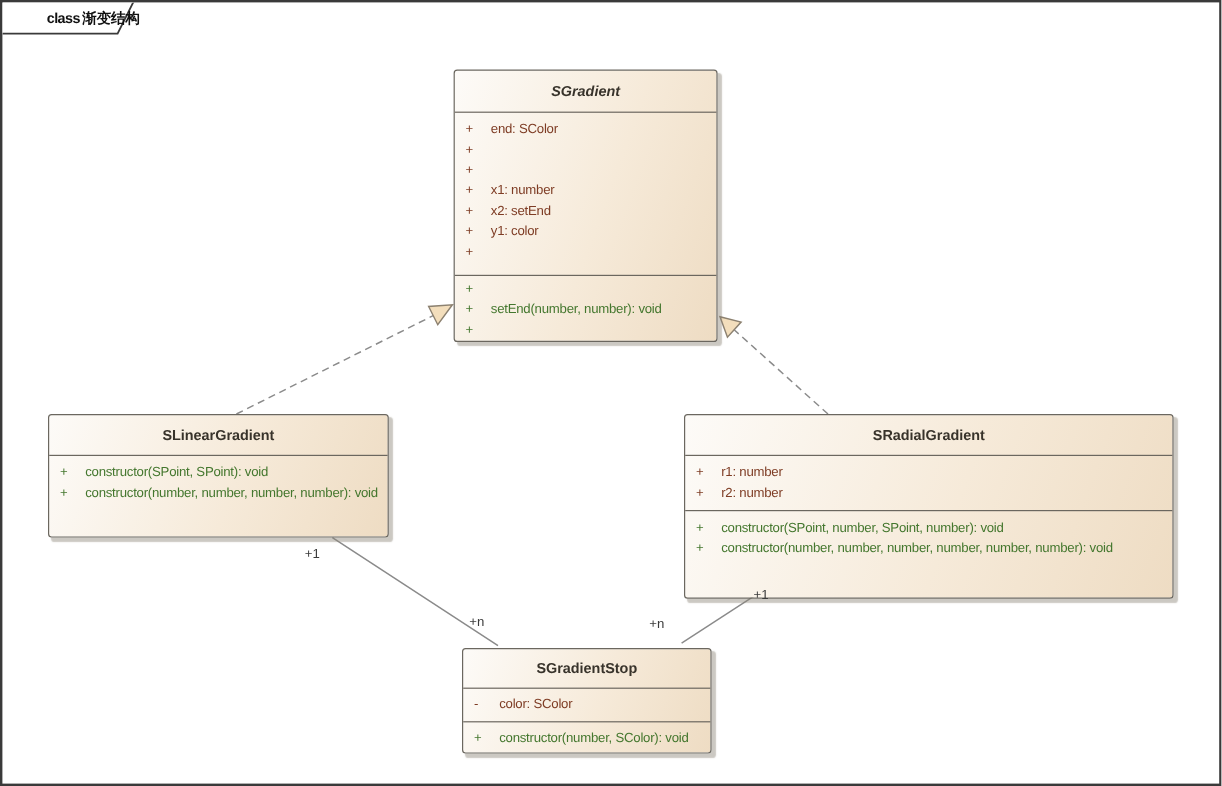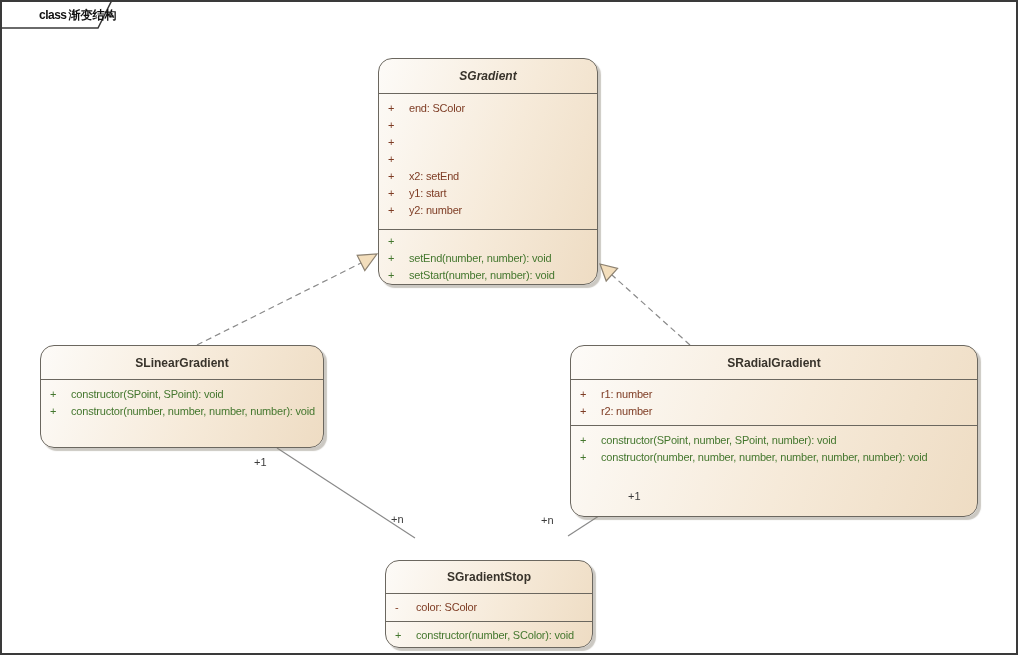--- a/index.html
+++ b/index.html
@@ -10,21 +10,21 @@
     font-family:"Liberation Sans",sans-serif;
   }
   .connector-layer{position:absolute;left:0;top:0;width:100%;height:100%;}
   .frame-tab-label{
     position:absolute;left:7px;top:5px;font-size:12px;font-weight:bold;color:#111;
     white-space:nowrap;
     margin-left:30px;
   }
   .frame-tab-label .kw{font-weight:bold;letter-spacing:-0.5px;margin-right:2px;}
   .class-box{
-    position:absolute;border:1px solid #6b675f;border-radius:14px;
+    position:absolute;border:1px solid #6b675f;border-radius:3px;
     background:linear-gradient(110deg,#fdfbf8 0%,#f6ead9 55%,#eedcc3 100%);
     box-shadow:3px 3px 1px rgba(140,132,120,0.45);
   }
   .class-title{
     display:flex;align-items:center;justify-content:center;
     font-size:12px;font-weight:bold;color:#38332b;
   }
   .abstract .class-title{font-style:italic;}
   .compartment{border-top:1px solid #6b675f;overflow:hidden;}
   .member-row{display:flex;height:17px;line-height:17px;font-size:11px;letter-spacing:-0.2px;white-space:nowrap;}
@@ -74,64 +74,63 @@
           <span class="mtext">end: SColor</span>
         </div>
       <div class="member-row attr-row">
           <span class="vis">+</span>
         </div>
       <div class="member-row attr-row">
           <span class="vis">+</span>
         </div>
       <div class="member-row attr-row">
           <span class="vis">+</span>
+          <span class="mtext">x1: number</span>
         </div>
       <div class="member-row attr-row">
           <span class="vis">+</span>
           <span class="mtext">x2: setEnd</span>
         </div>
       <div class="member-row attr-row">
           <span class="vis">+</span>
-          <span class="mtext">y1: start</span>
+          <span class="mtext">y1: color</span>
         </div>
       <div class="member-row attr-row">
           <span class="vis">+</span>
-          <span class="mtext">y2: number</span>
         </div>
     </div>
     <div class="compartment" style="height:55px;padding-top:3px;">
       <div class="member-row op-row">
           <span class="vis">+</span>
         </div>
       <div class="member-row op-row">
           <span class="vis">+</span>
           <span class="mtext">setEnd(number, number): void</span>
         </div>
       <div class="member-row op-row">
           <span class="vis">+</span>
-          <span class="mtext">setStart(number, number): void</span>
         </div>
     </div>
   </div>
 
   <div class="class-box" style="left:38px;top:343px;width:284px;height:103px;">
     <div class="class-title" style="height:33px;">SLinearGradient</div>
     <div class="compartment" style="height:68px;padding-top:6px;">
       <div class="member-row op-row">
           <span class="vis">+</span>
           <span class="mtext">constructor(SPoint, SPoint): void</span>
         </div>
       <div class="member-row op-row">
           <span class="vis">+</span>
           <span class="mtext">constructor(number, number, number, number): void</span>
         </div>
     </div>
   </div>
 
-  <div class="class-box" style="left:568px;top:343px;width:408px;height:172px;">
+  <div class="class-box" style="left:568px;top:343px;width:408px;height:154px;">
     <div class="class-title" style="height:33px;">SRadialGradient</div>
     <div class="compartment" style="height:46px;padding-top:6px;">
       <div class="member-row attr-row">
           <span class="vis">+</span>
           <span class="mtext">r1: number</span>
         </div>
       <div class="member-row attr-row">
           <span class="vis">+</span>
           <span class="mtext">r2: number</span>
         </div>
@@ -141,21 +140,21 @@
           <span class="vis">+</span>
           <span class="mtext">constructor(SPoint, number, SPoint, number): void</span>
         </div>
       <div class="member-row op-row">
           <span class="vis">+</span>
           <span class="mtext">constructor(number, number, number, number, number, number): void</span>
         </div>
     </div>
   </div>
 
-  <div class="class-box" style="left:383px;top:558px;width:208px;height:88px;">
+  <div class="class-box" style="left:383px;top:538px;width:208px;height:88px;">
     <div class="class-title" style="height:32px;">SGradientStop</div>
     <div class="compartment" style="height:28px;padding-top:5px;">
       <div class="member-row attr-row">
           <span class="vis">-</span>
           <span class="mtext">color: SColor</span>
         </div>
     </div>
     <div class="compartment" style="height:28px;padding-top:5px;">
       <div class="member-row op-row">
           <span class="vis">+</span>

